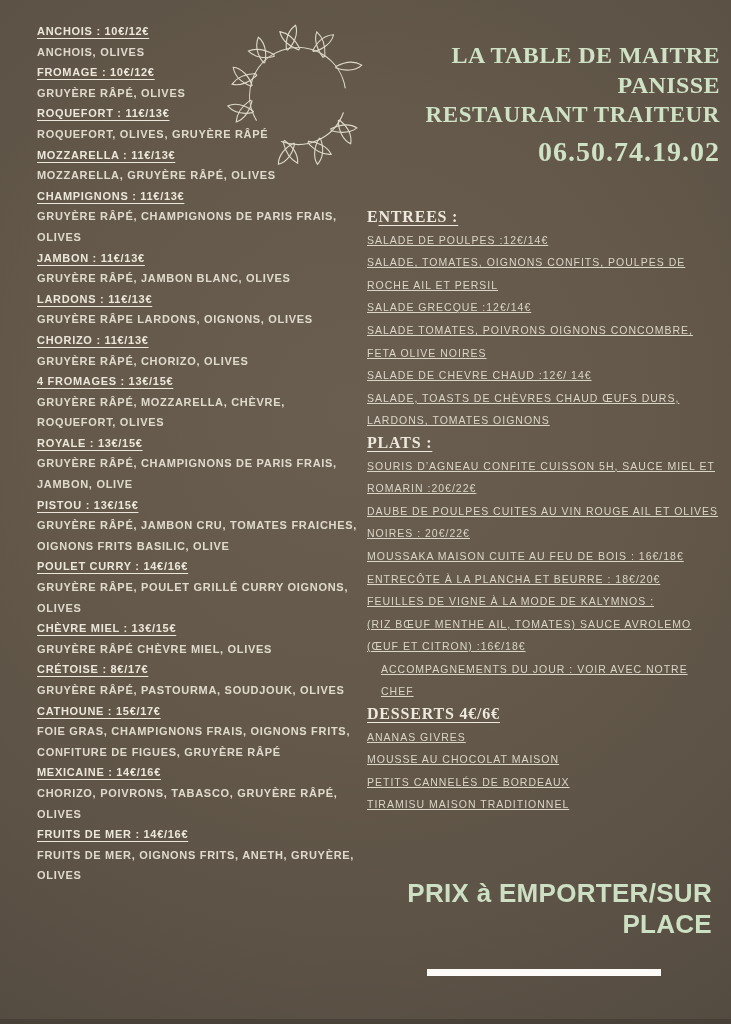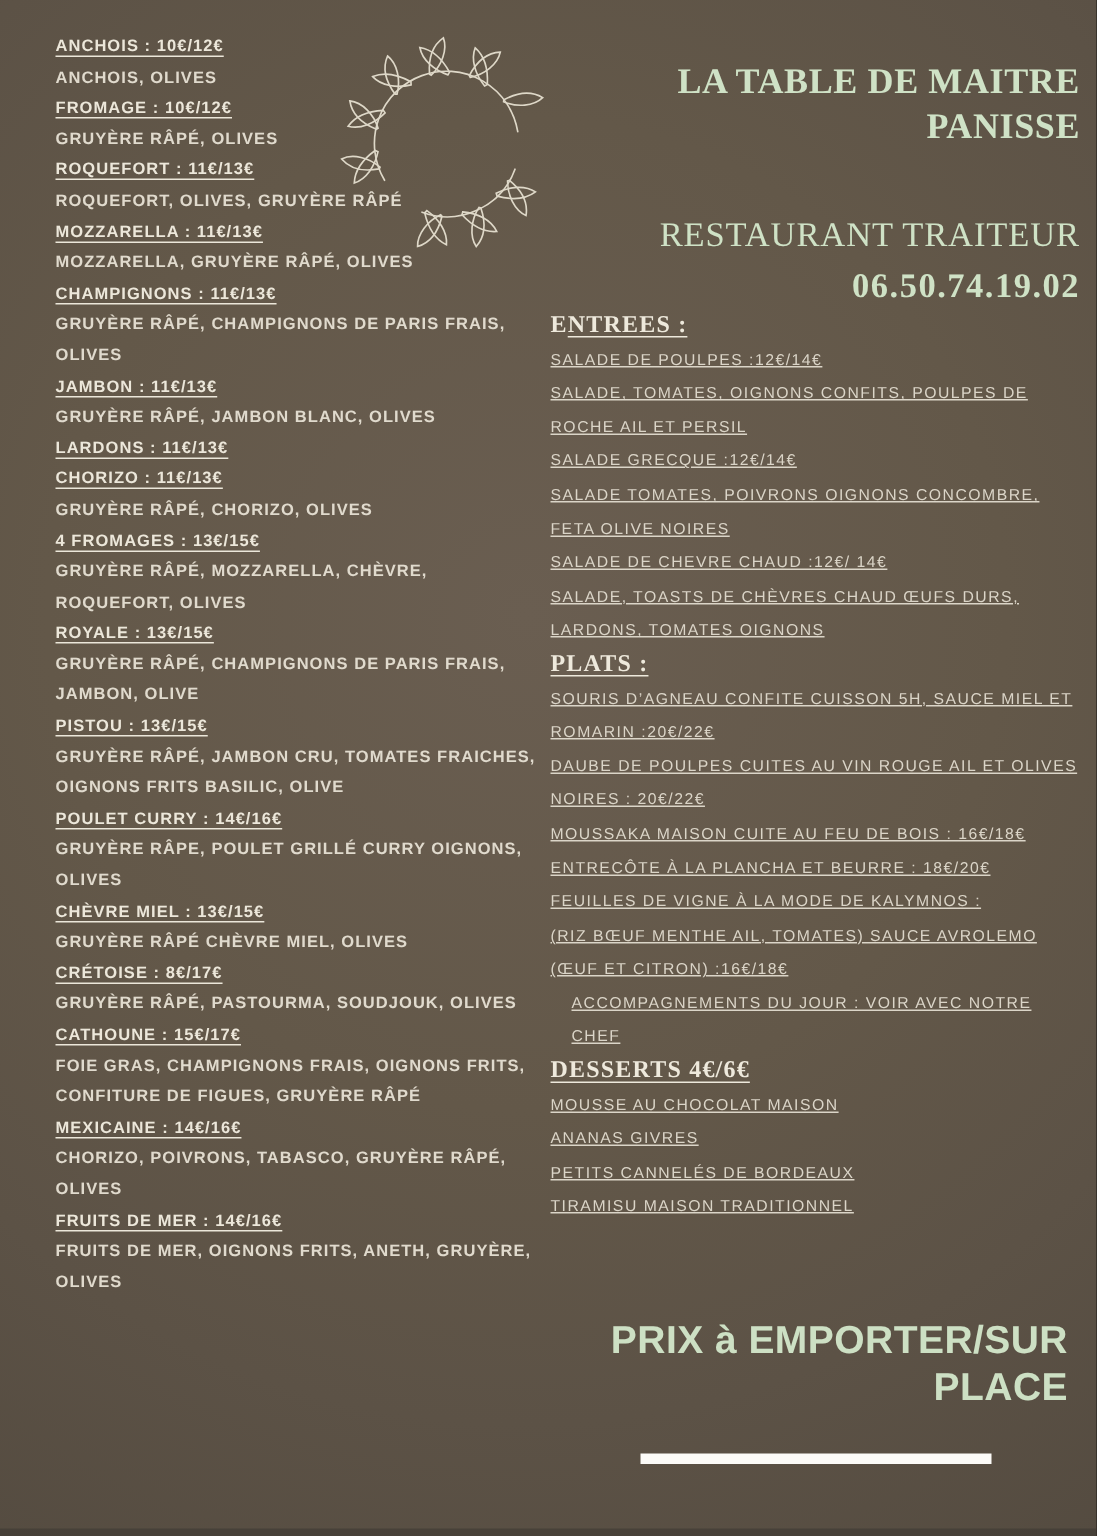--- a/index.html
+++ b/index.html
@@ -11,22 +11,22 @@
   }
   .bottom-edge { position:absolute; left:0; right:0; bottom:0; height:5px; background:#3f3b34; opacity:.65; }
 
   
   .wreath { position:absolute; left:224px; top:24px; opacity:.92; }
 
   
   .header { position:absolute; left:362px; top:40px; width:358px; text-align:right;
             font-family:"Liberation Serif", serif; }
   .title    { font-size:24px; font-weight:bold; color:#cfe2c6; letter-spacing:.4px; line-height:30px; }
-  .subtitle { font-size:23px; font-weight:normal; color:#cfe2c6; letter-spacing:.6px; line-height:30px;margin-top:42px; }
-  .phone    { font-size:23px; font-weight:bold; color:#cfe2c6; letter-spacing:1px; margin-top:6px; }
+  .subtitle { font-size:23px; font-weight:bold; color:#cfe2c6; letter-spacing:.6px; line-height:30px; }
+  .phone    { font-size:28px; font-weight:bold; color:#cfe2c6; letter-spacing:1px; margin-top:6px; }
 
   
   .left-col { position:absolute; left:37px; top:21px; width:330px; }
   .pizza-title {
     font-size:11px; font-weight:bold; letter-spacing:.7px; color:#ece7da;
     line-height:20.6px; text-decoration:underline; text-underline-offset:3px; text-decoration-thickness:1px;
   }
   .pizza-desc { font-size:11px; font-weight:bold; letter-spacing:.7px; color:#e0dacd; line-height:20.6px; }
 
   
@@ -106,20 +106,21 @@
         <div class="pizza-desc">GRUYÈRE RÂPÉ, CHAMPIGNONS DE PARIS FRAIS, OLIVES</div>
       </div>
 
       <div class="pizza-item">
         <div class="pizza-title">JAMBON : 11€/13€</div>
         <div class="pizza-desc">GRUYÈRE RÂPÉ, JAMBON BLANC, OLIVES</div>
       </div>
 
       <div class="pizza-item">
         <div class="pizza-title">LARDONS : 11€/13€</div>
+        <div class="pizza-desc">GRUYÈRE RÂPE LARDONS, OIGNONS, OLIVES</div>
       </div>
 
       <div class="pizza-item">
         <div class="pizza-title">CHORIZO : 11€/13€</div>
         <div class="pizza-desc">GRUYÈRE RÂPÉ, CHORIZO, OLIVES</div>
       </div>
 
       <div class="pizza-item">
         <div class="pizza-title">4 FROMAGES : 13€/15€</div>
         <div class="pizza-desc">GRUYÈRE RÂPÉ, MOZZARELLA, CHÈVRE, ROQUEFORT, OLIVES</div>
@@ -200,23 +201,23 @@
 
         <div class="r-line">(RIZ BŒUF MENTHE AIL, TOMATES) SAUCE AVROLEMO (ŒUF ET CITRON) :16€/18€</div>
       </div>
 
     <div class="r-line accomp">ACCOMPAGNEMENTS DU JOUR : VOIR AVEC NOTRE CHEF</div>
 
     <div class="r-heading u">DESSERTS 4€/6€</div>
 
     <div>
 
+        <div class="r-line">ANANAS GIVRES</div>
+
         <div class="r-line">MOUSSE AU CHOCOLAT MAISON</div>
-
-        <div class="r-line">ANANAS GIVRES</div>
 
         <div class="r-line">PETITS CANNELÉS DE BORDEAUX</div>
 
         <div class="r-line">TIRAMISU MAISON TRADITIONNEL</div>
       </div>
   </section>
 
   <div class="footer-note">PRIX à EMPORTER/SUR PLACE</div>
   <div class="divider"></div>
   <div class="bottom-edge"></div>

